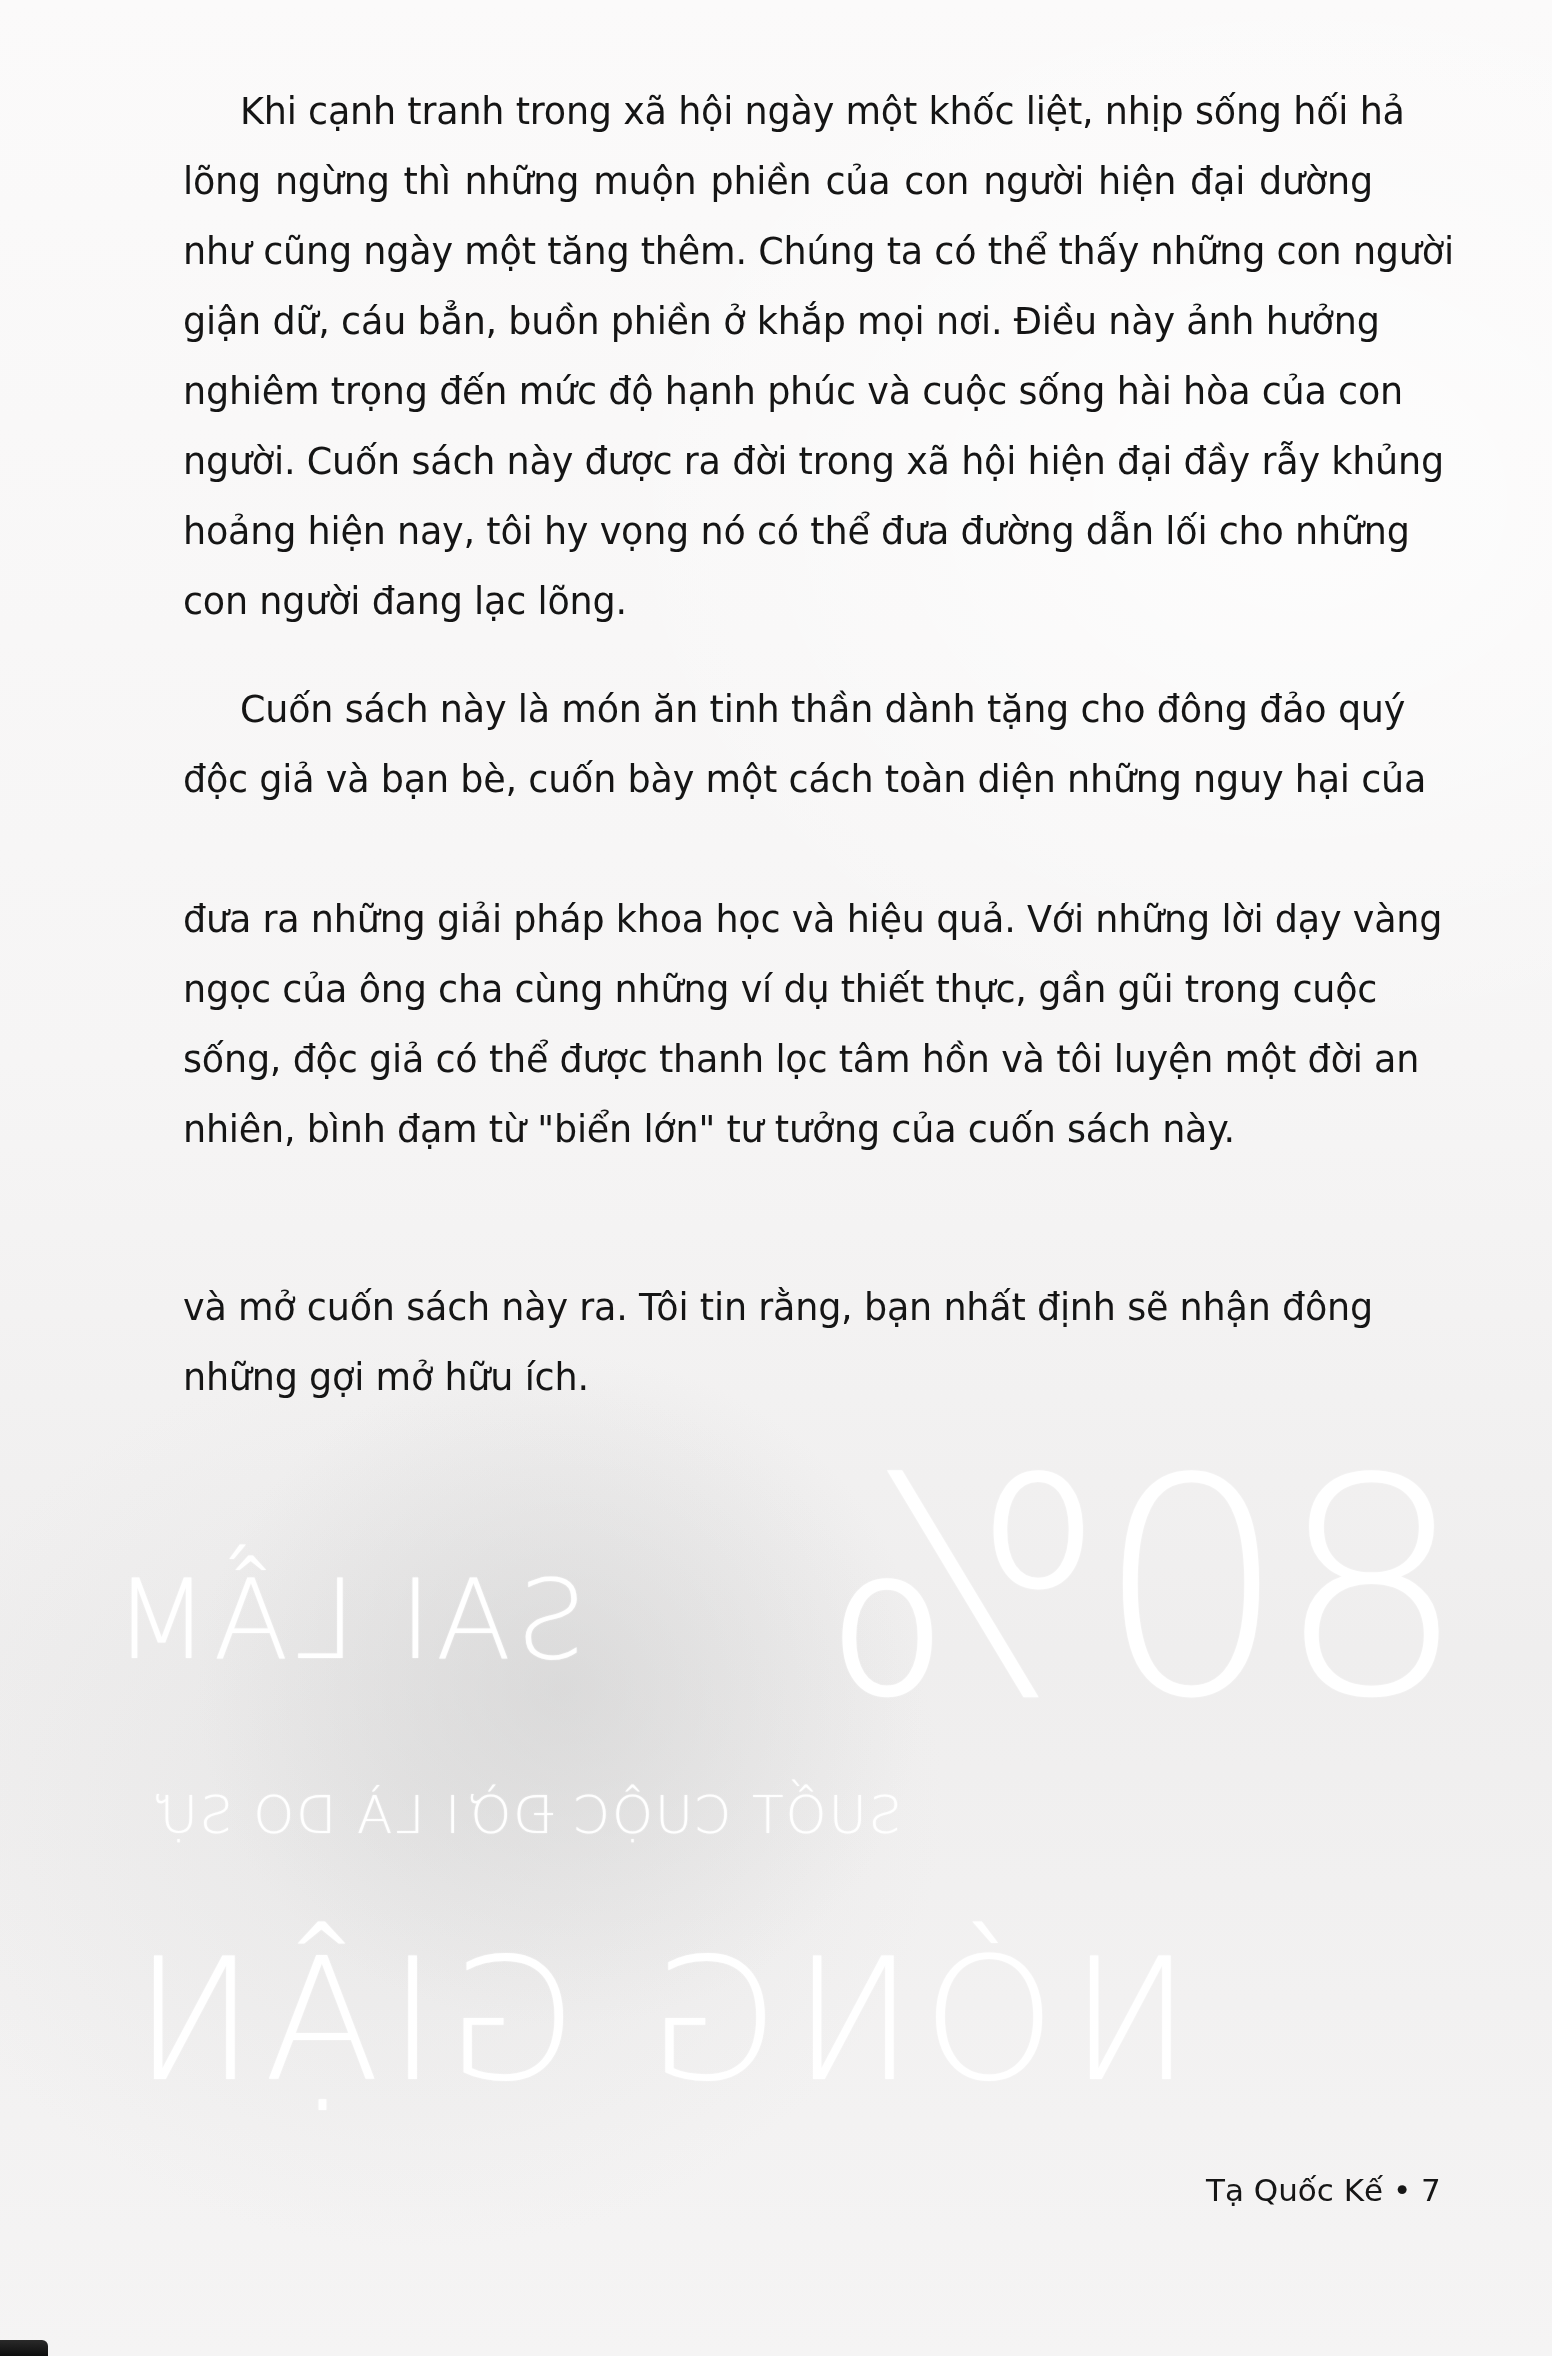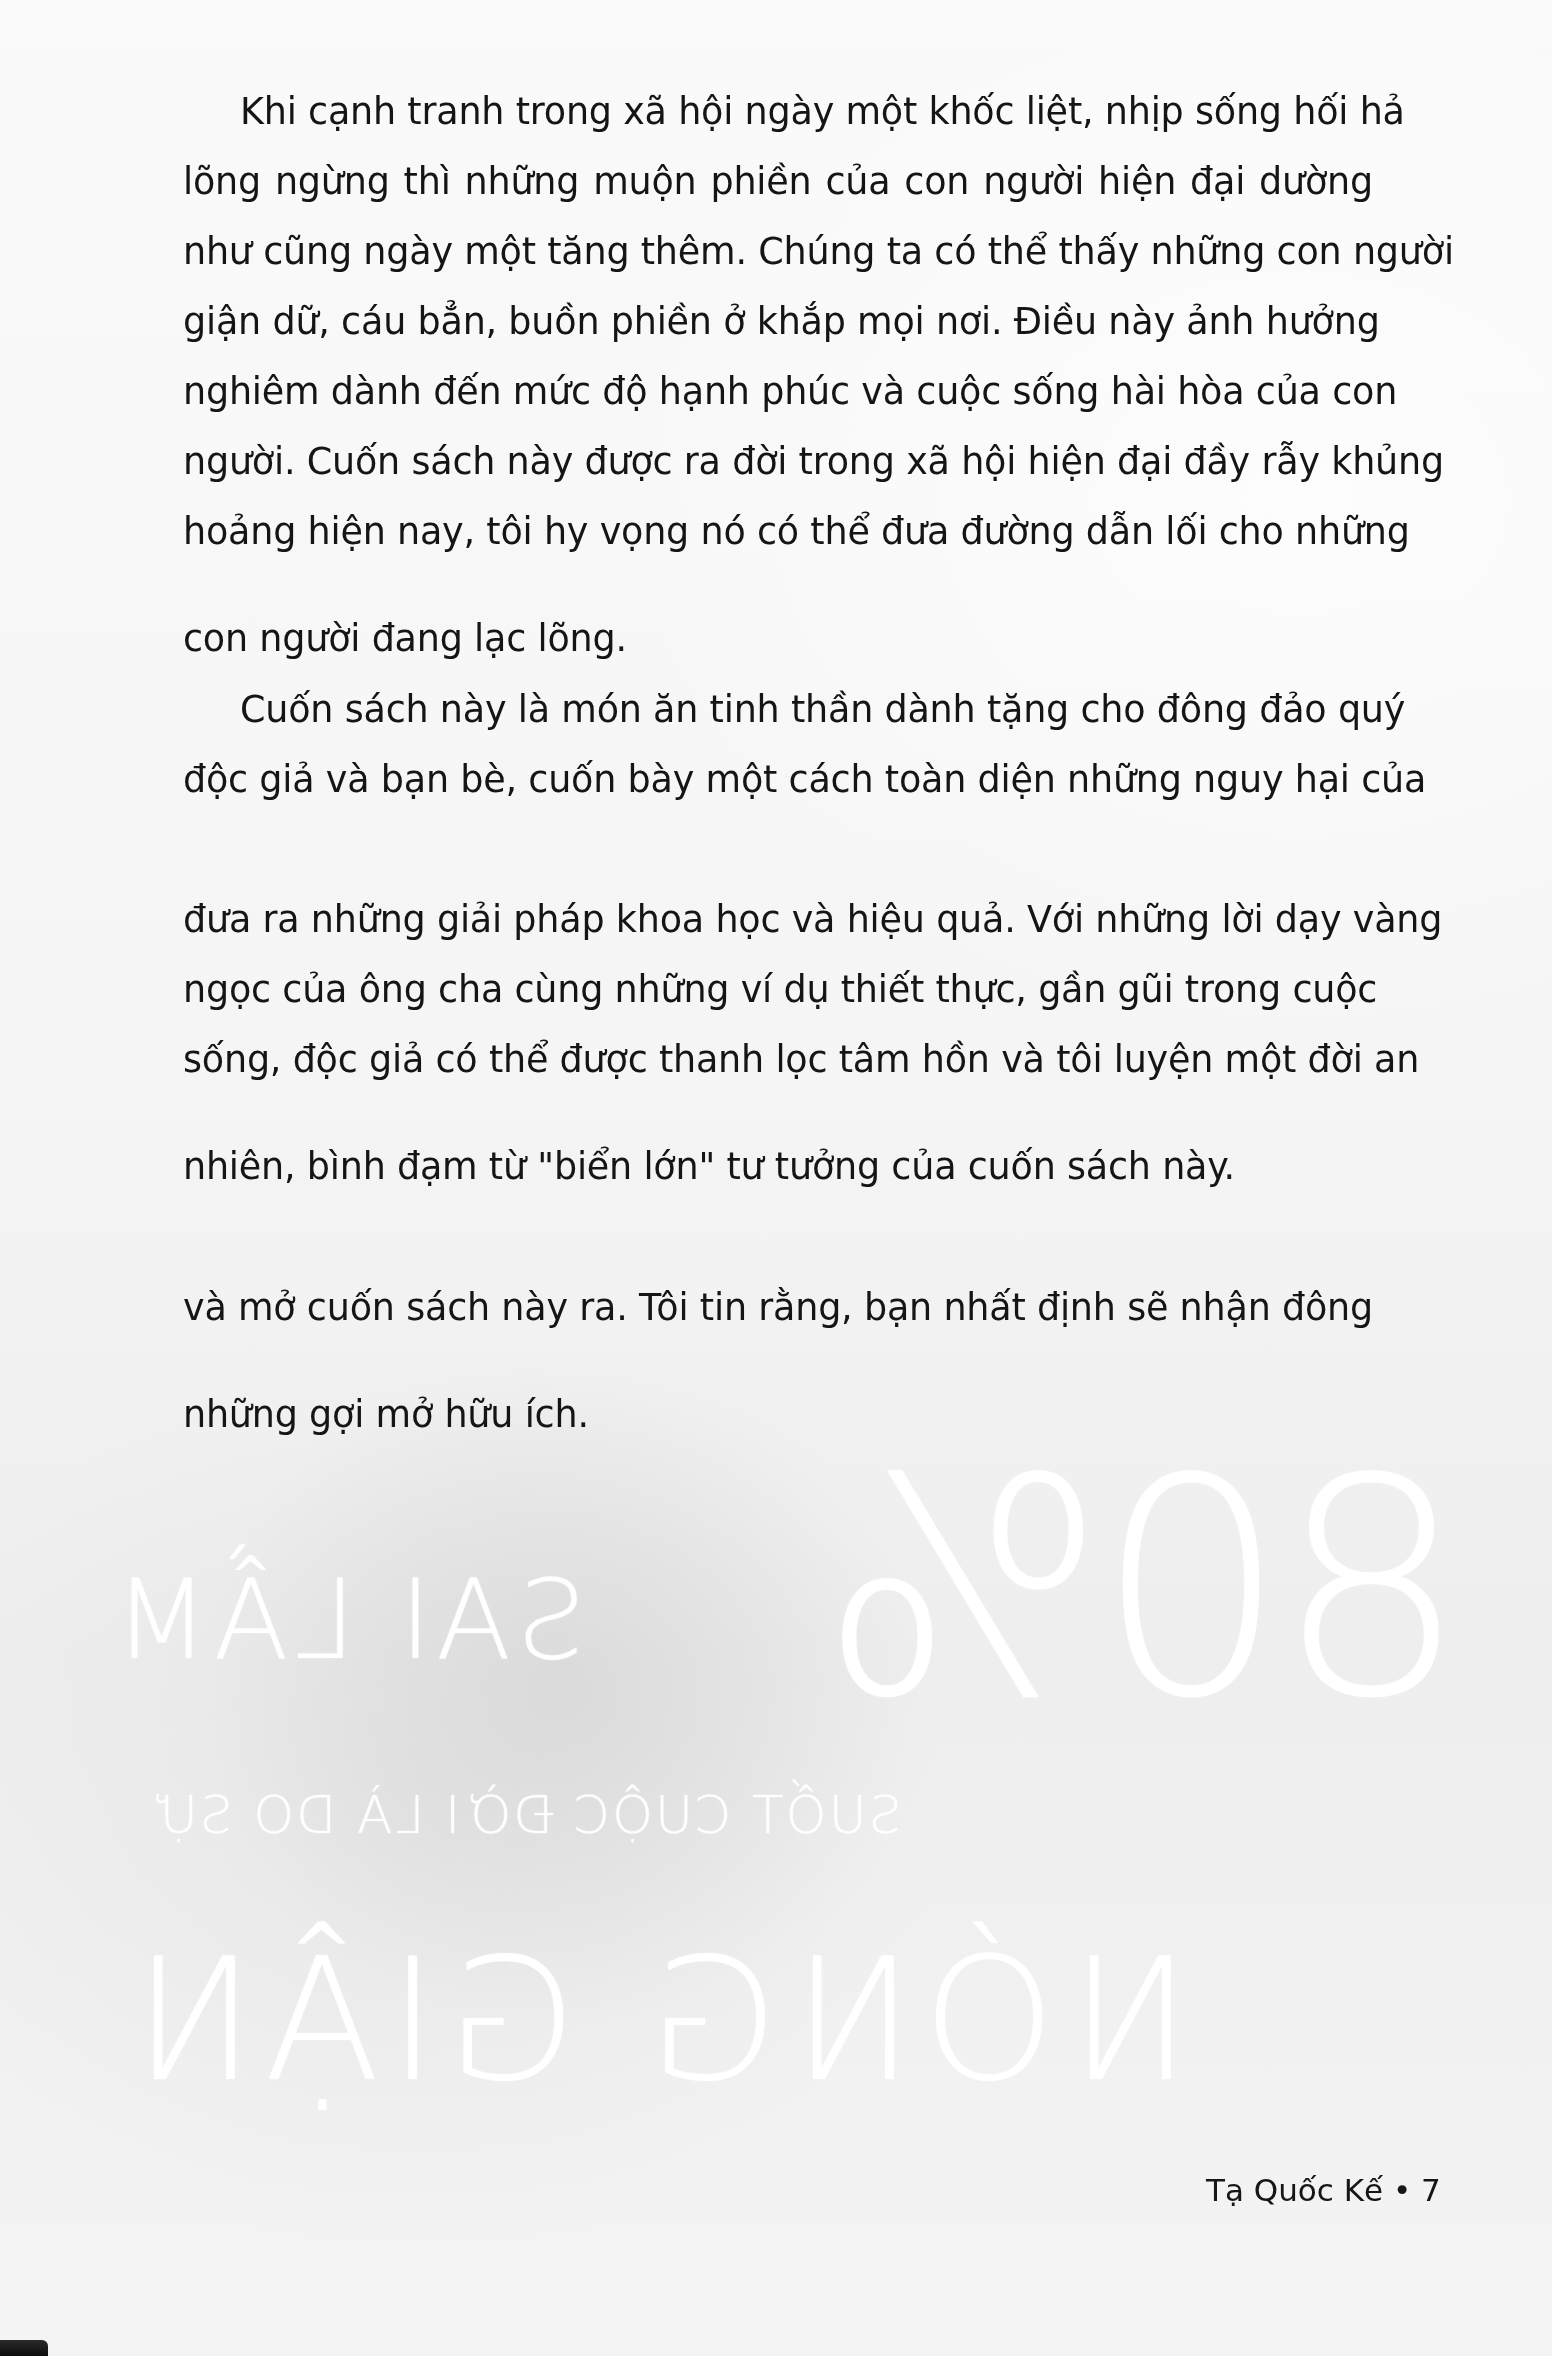--- a/index.html
+++ b/index.html
@@ -44,21 +44,20 @@
       text-align: justify;
       text-align-last: justify;
       color: #151515;
     }
     .line.indent {
       left: 240px;
       width: 1133px;
     }
     .line.last {
       text-align-last: left;
-      margin-top: 37px;
     }
     
     .watermark {
       position: absolute;
       left: 0; top: 0;
       width: 1552px;
       height: 2356px;
       pointer-events: none;
     }
     .wm {
@@ -130,21 +129,21 @@
     <div class="wm wm-sub">SUỐT CUỘC ĐỜI LÀ DO SỰ</div>
     <div class="wm wm-bottom">NÓNG GIẬN</div>
   </div>
 
   <div class="body-text">
 
     <div class="line indent" style="top:82px">Khi cạnh tranh trong xã hội ngày một khốc liệt, nhịp sống hối hả</div>
     <div class="line" style="top:152px">lõng ngừng thì những muộn phiền của con người hiện đại dường</div>
     <div class="line" style="top:222px">như cũng ngày một tăng thêm. Chúng ta có thể thấy những con người</div>
     <div class="line" style="top:292px">giận dữ, cáu bẳn, buồn phiền ở khắp mọi nơi. Điều này ảnh hưởng</div>
-    <div class="line" style="top:362px">nghiêm dành đến mức độ hạnh phúc và cuộc sống hài hòa của con</div>
+    <div class="line" style="top:362px">nghiêm trọng đến mức độ hạnh phúc và cuộc sống hài hòa của con</div>
     <div class="line" style="top:432px">người. Cuốn sách này được ra đời trong xã hội hiện đại đầy rẫy khủng</div>
     <div class="line" style="top:502px">hoảng hiện nay, tôi hy vọng nó có thể đưa đường dẫn lối cho những</div>
     <div class="line last" style="top:572px">con người đang lạc lõng.</div>
 
     <div class="line indent" style="top:680px">Cuốn sách này là món ăn tinh thần dành tặng cho đông đảo quý</div>
     <div class="line" style="top:750px">độc giả và bạn bè, cuốn bày một cách toàn diện những nguy hại của</div>
     <div class="line" style="top:890px">đưa ra những giải pháp khoa học và hiệu quả. Với những lời dạy vàng</div>
     <div class="line" style="top:960px">ngọc của ông cha cùng những ví dụ thiết thực, gần gũi trong cuộc</div>
     <div class="line" style="top:1030px">sống, độc giả có thể được thanh lọc tâm hồn và tôi luyện một đời an</div>
     <div class="line last" style="top:1100px">nhiên, bình đạm từ "biển lớn" tư tưởng của cuốn sách này.</div>

